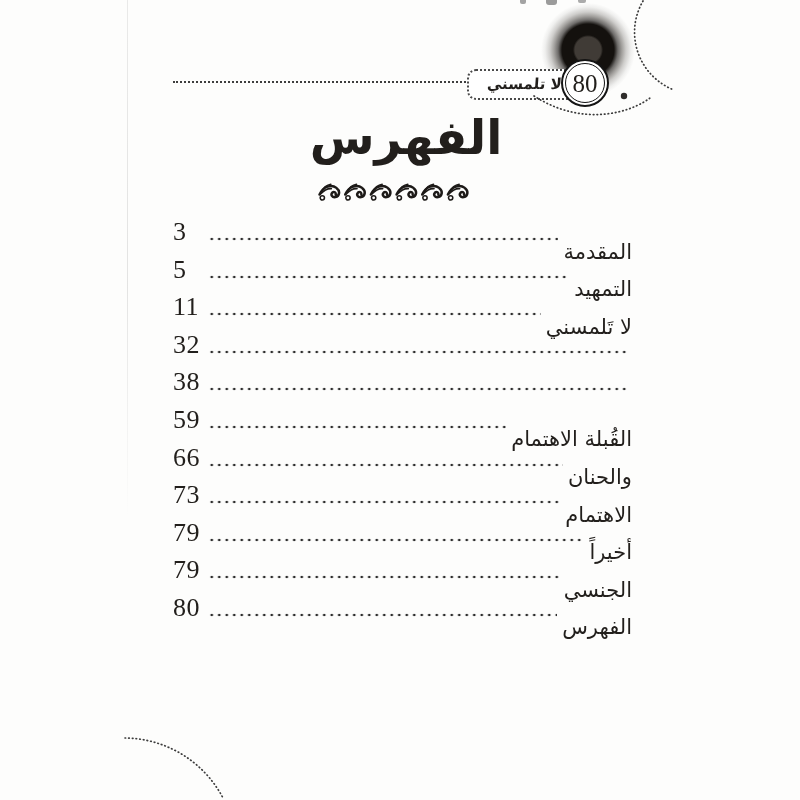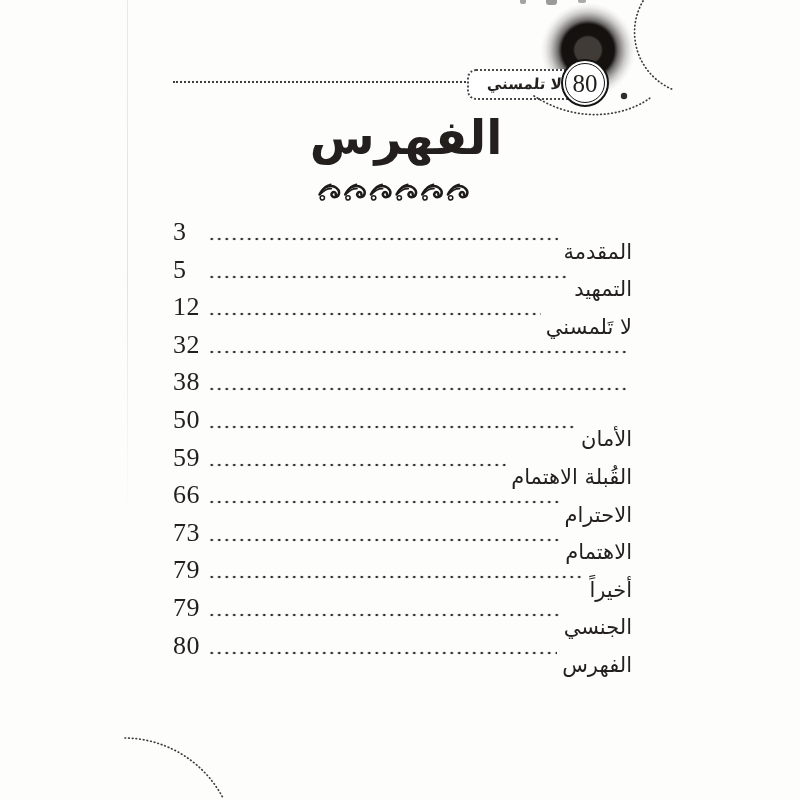--- a/index.html
+++ b/index.html
@@ -115,46 +115,41 @@
       <span class="toc-page">3</span>
       <span class="leader"></span>
       <span class="toc-title">المقدمة</span>
     </div>
     <div class="toc-row">
       <span class="toc-page">5</span>
       <span class="leader"></span>
       <span class="toc-title">التمهيد</span>
     </div>
     <div class="toc-row">
-      <span class="toc-page">12</span>
+      <span class="toc-page">11</span>
       <span class="leader"></span>
       <span class="toc-title">لا تَلمسني</span>
     </div>
     <div class="toc-row">
       <span class="toc-page">32</span>
       <span class="leader"></span>
     </div>
     <div class="toc-row">
       <span class="toc-page">38</span>
       <span class="leader"></span>
     </div>
     <div class="toc-row">
-      <span class="toc-page">50</span>
-      <span class="leader"></span>
-      <span class="toc-title">الأمان</span>
-    </div>
-    <div class="toc-row">
       <span class="toc-page">59</span>
       <span class="leader"></span>
       <span class="toc-title">القُبلة الاهتمام</span>
     </div>
     <div class="toc-row">
       <span class="toc-page">66</span>
       <span class="leader"></span>
-      <span class="toc-title">الاحترام</span>
+      <span class="toc-title">والحنان</span>
     </div>
     <div class="toc-row">
       <span class="toc-page">73</span>
       <span class="leader"></span>
       <span class="toc-title">الاهتمام</span>
     </div>
     <div class="toc-row">
       <span class="toc-page">79</span>
       <span class="leader"></span>
       <span class="toc-title">أخيراً</span>

